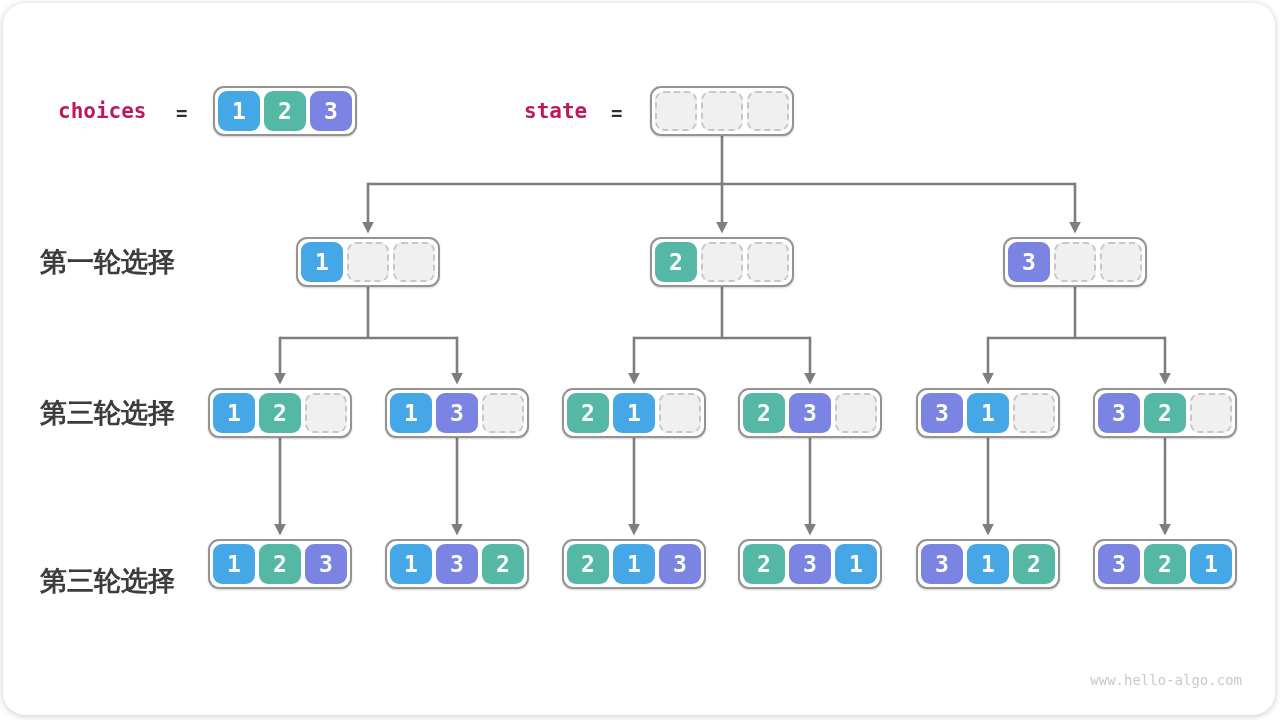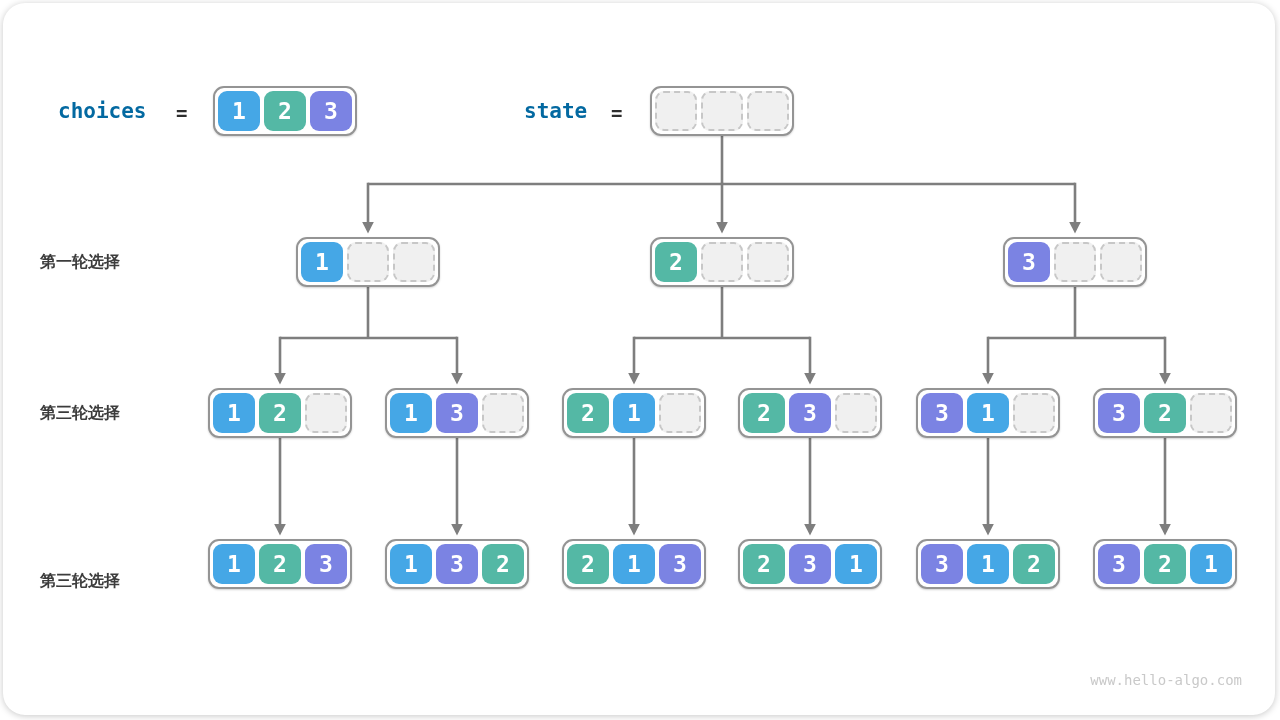--- a/index.html
+++ b/index.html
@@ -25,28 +25,28 @@
   .cell {
     box-sizing: border-box; width: 42px; height: 40px; border-radius: 9px;
     display: flex; align-items: center; justify-content: center;
     font-family: "DejaVu Sans Mono", monospace; font-weight: bold;
     font-size: 23px; color: #ffffff;
   }
   .cell.empty { border: 2px dashed #c7c7c7; }
 
   .kw-label {
     position: absolute; font-family: "DejaVu Sans Mono", monospace;
-    font-weight: bold; font-size: 21px; color: #0369a1; line-height: 26px;
+    font-weight: bold; font-size: 21px; color: #be185d; line-height: 26px;
   }
   .eq {
     position: absolute; font-family: "DejaVu Sans Mono", monospace;
     font-weight: bold; font-size: 19px; color: #2d2d2d; line-height: 26px;
   }
   .row-label {
-    position: absolute; left: 40px; font-size: 16px; font-weight: bold;
+    position: absolute; left: 40px; font-size: 27px; font-weight: bold;
     color: #3c3c3c; line-height: 28px;
   }
   .watermark {
     position: absolute; right: 38px; top: 672px;
     font-family: "DejaVu Sans Mono", monospace; font-size: 14px; color: #c9c9c9; text-align: center;
   }
 </style>
 </head>
 <body>
 

